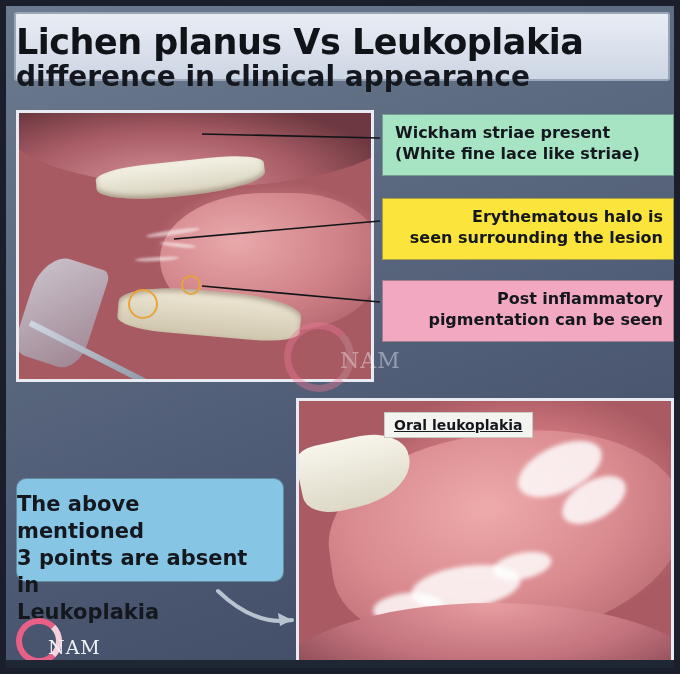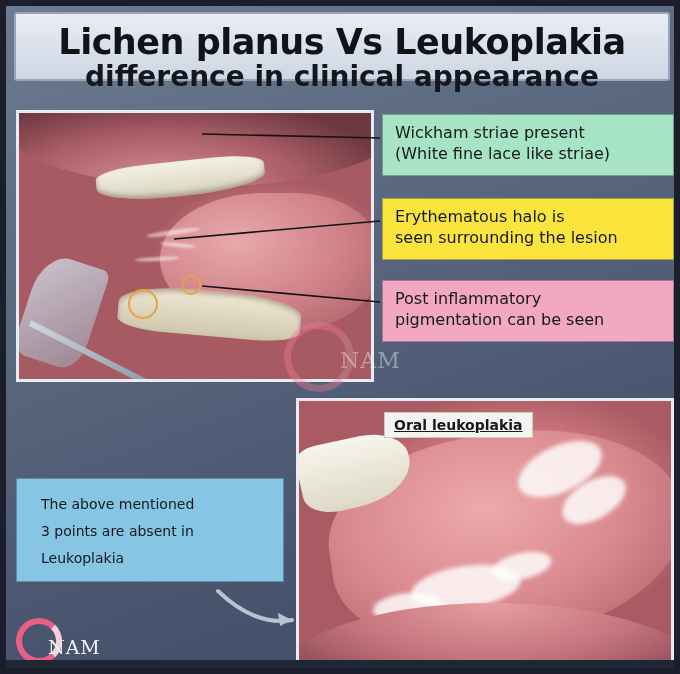--- a/index.html
+++ b/index.html
@@ -26,21 +26,20 @@
   
   .title-band {
     position: absolute;
     left: 8px;
     top: 6px;
     width: 656px;
     height: 69px;
     background: linear-gradient(180deg, #e9edf4 0%, #cdd6e4 100%);
     border: 2px solid #9aa6b8;
     border-radius: 3px;
-    text-align: center;
     box-sizing: border-box;
     padding-top: 6px;
   }
   .title-main {
     font-family: "DejaVu Sans", sans-serif;
     font-weight: bold;
     font-size: 35px;
     color: #101418;
     letter-spacing: -0.5px;
     line-height: 44px;
@@ -200,45 +199,48 @@
   #caption-lichen { left: 98px; top: 118px; }
   #caption-leuko  { left: 378px; top: 406px; text-decoration: underline; }
 
   
   .callout {
     position: absolute;
     box-sizing: border-box;
     border: 1px solid rgba(60,70,80,.45);
     padding: 7px 10px 8px 12px;
     font-family: "DejaVu Sans", sans-serif;
-    font-weight: normal;
+    font-weight: bold;
     font-size: 16px;
     line-height: 21px;
     color: #14181e;
     white-space: pre-line;
     z-index: 5;
   }
   #callout-wickham {
     left: 376px; top: 108px; width: 292px; height: 62px;
     background: #a6e4c4;
   }
   #callout-erythema {
     left: 376px; top: 192px; width: 292px; height: 62px;
     background: #fbe53c;
+    text-align: right;
   }
   #callout-pigment {
     left: 376px; top: 274px; width: 292px; height: 62px;
     background: #f2a8c0;
+    text-align: right;
   }
   #callout-absent {
     left: 10px; top: 472px; width: 268px; height: 104px;
     background: #86c5e4;
-    font-size: 14px;
+    font-size: 21px;
     line-height: 27px;
-    padding: 12px 10px 10px 24px;
+    padding: 12px 10px 10px 0;
+    border-radius: 10px;
   }
 
   
   .leaders {
     position: absolute;
     left: 0; top: 0;
     width: 680px; height: 674px;
     z-index: 4;
     pointer-events: none;
   }

